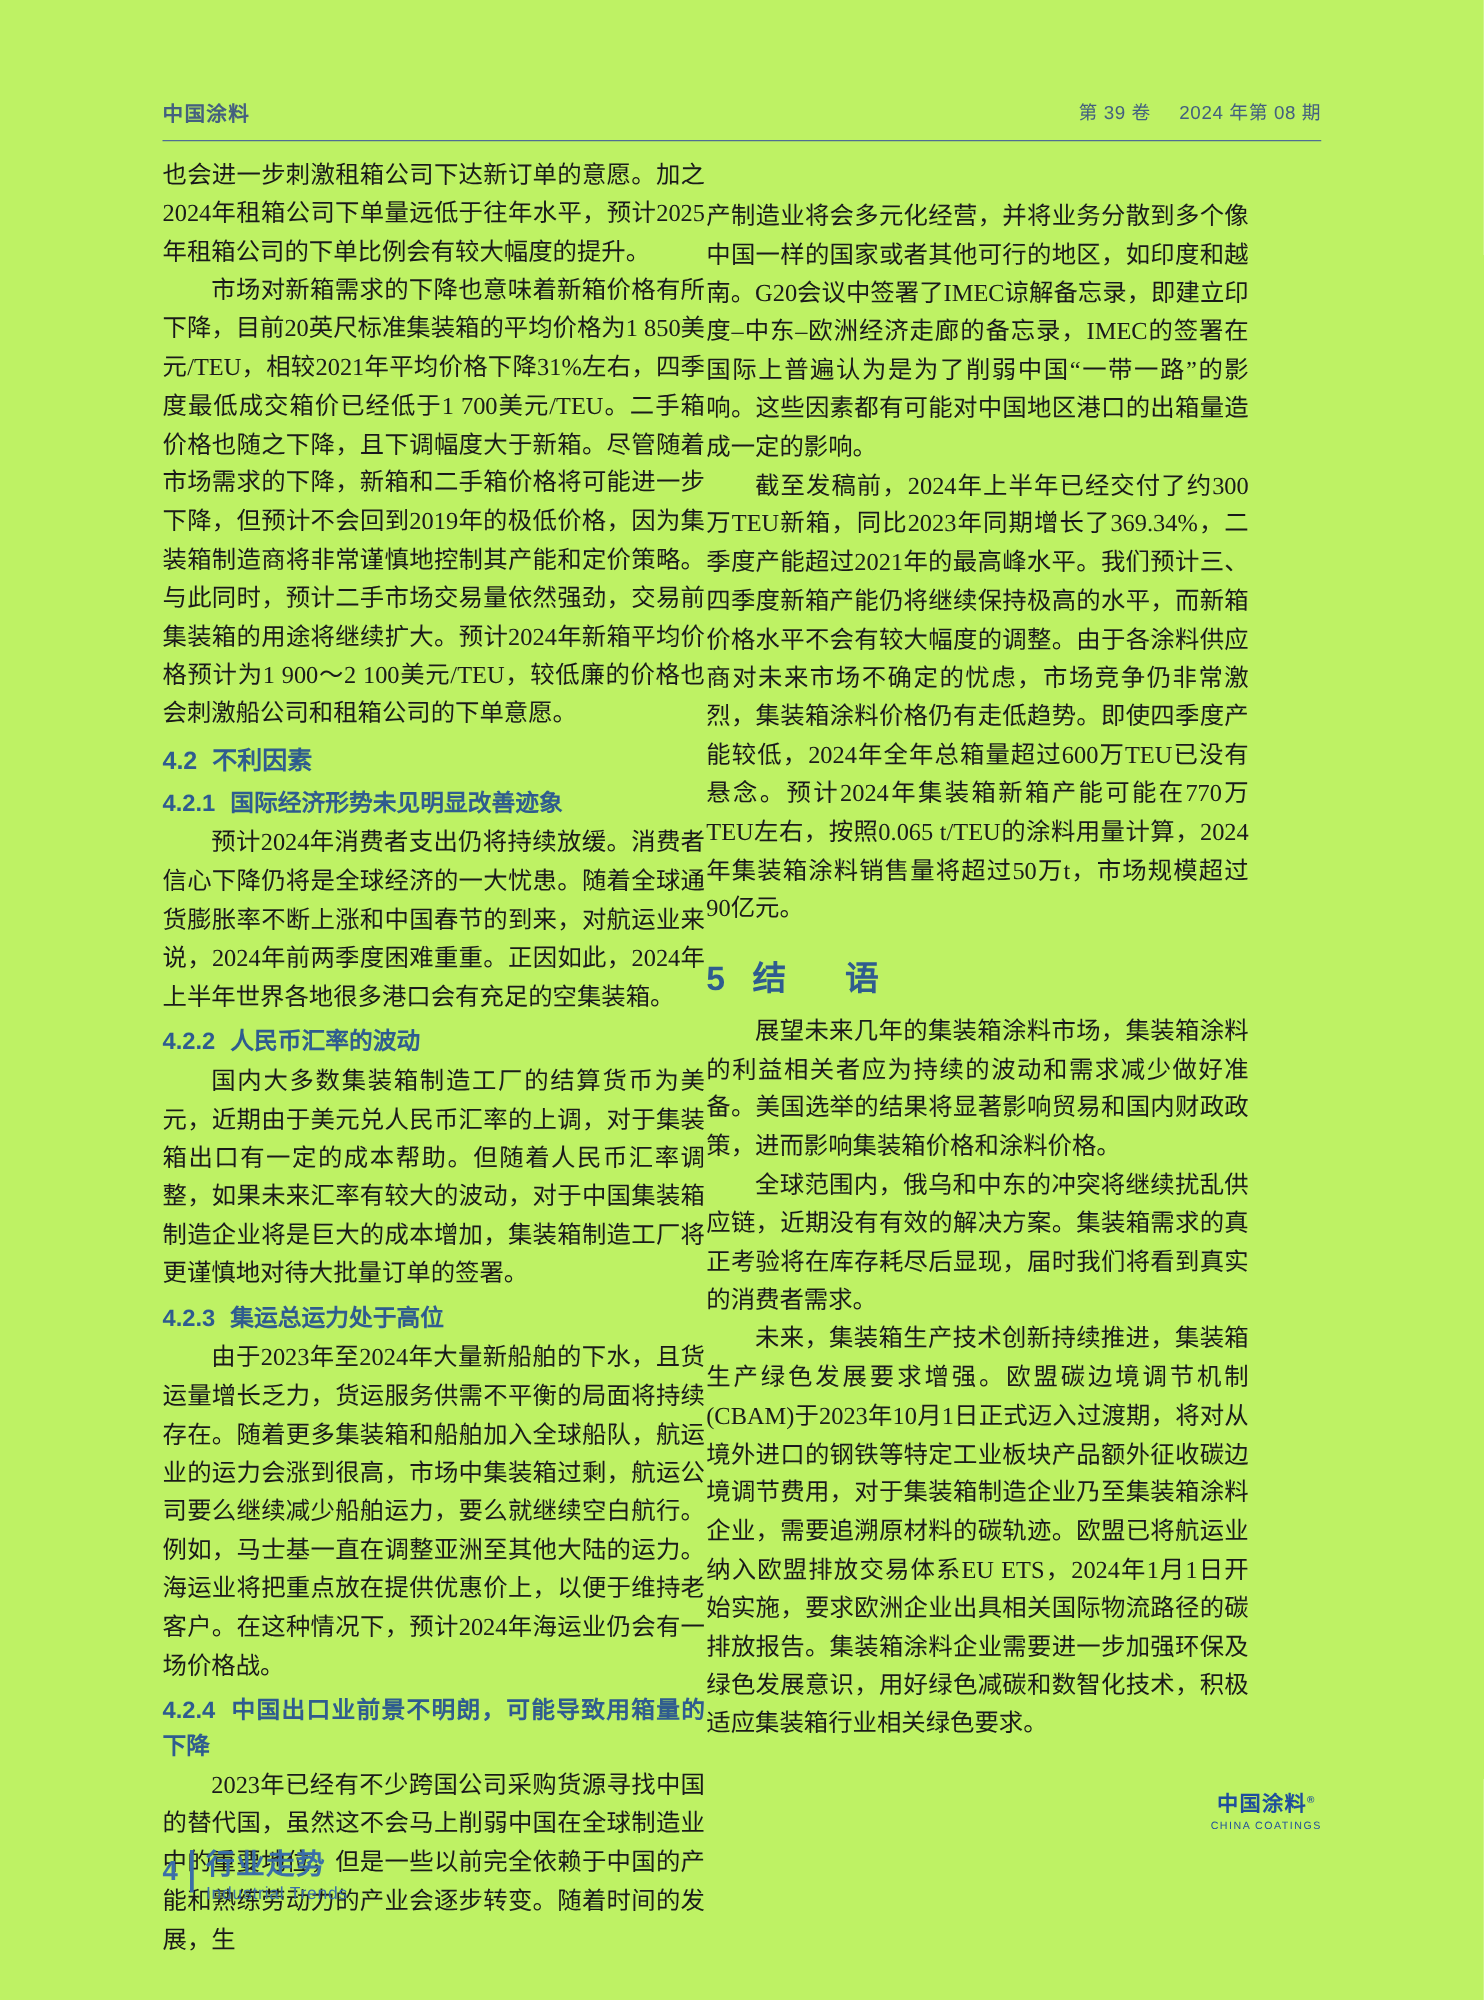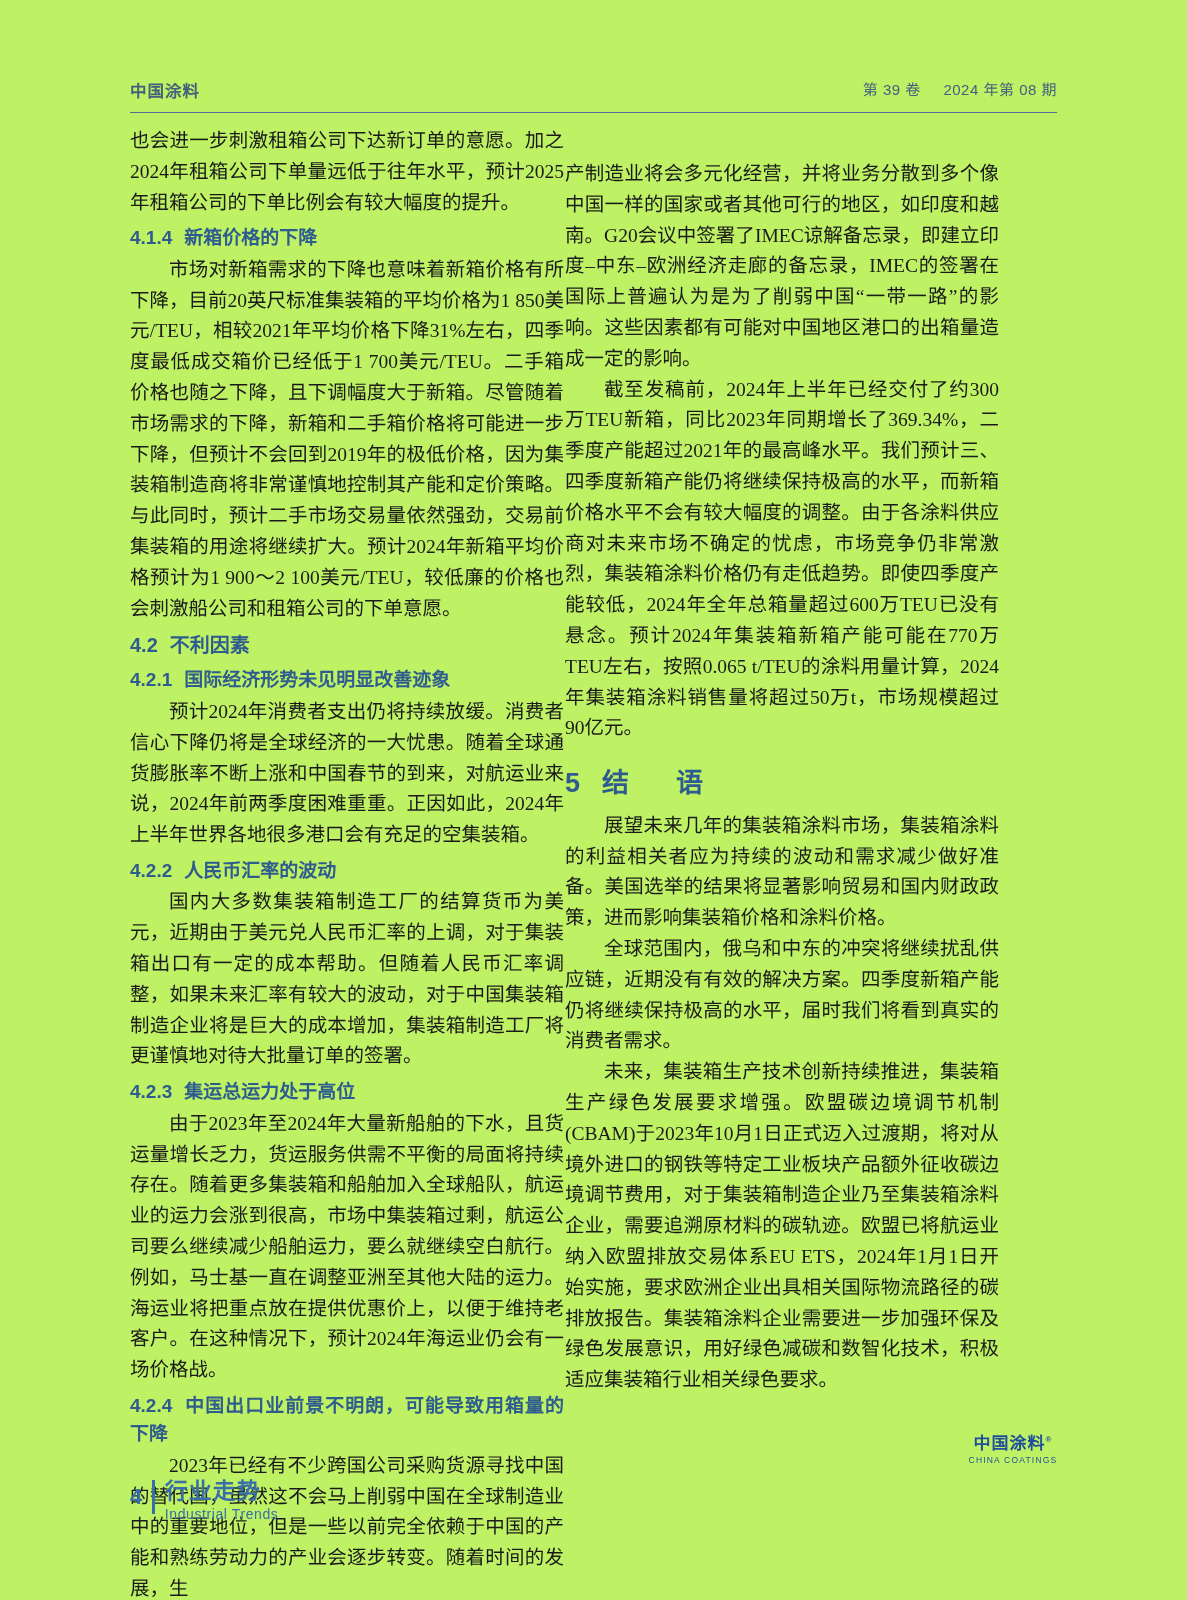--- a/index.html
+++ b/index.html
@@ -159,23 +159,20 @@
     <div class="header-left">中国涂料</div>
     <div class="header-right">
       <span>第 39 卷</span>
       <span>2024 年第 08 期</span>
     </div>
   </div>
 
   <div class="col col-left">
     <p class="para cont">也会进一步刺激租箱公司下达新订单的意愿。加之2024年租箱公司下单量远低于往年水平，预计2025年租箱公司的下单比例会有较大幅度的提升。</p>
 
-    <h3 class="sub">
-      <span class="num">4.1.4</span><span class="ttl">新箱价格的下降</span>
-    </h3>
 
     <p class="para">市场对新箱需求的下降也意味着新箱价格有所下降，目前20英尺标准集装箱的平均价格为1 850美元/TEU，相较2021年平均价格下降31%左右，四季度最低成交箱价已经低于1 700美元/TEU。二手箱价格也随之下降，且下调幅度大于新箱。尽管随着市场需求的下降，新箱和二手箱价格将可能进一步下降，但预计不会回到2019年的极低价格，因为集装箱制造商将非常谨慎地控制其产能和定价策略。与此同时，预计二手市场交易量依然强劲，交易前集装箱的用途将继续扩大。预计2024年新箱平均价格预计为1 900～2 100美元/TEU，较低廉的价格也会刺激船公司和租箱公司的下单意愿。</p>
 
     <h3 class="sub lvl2">
       <span class="num">4.2</span><span class="ttl">不利因素</span>
     </h3>
 
     <h3 class="sub">
       <span class="num">4.2.1</span><span class="ttl">国际经济形势未见明显改善迹象</span>
     </h3>
@@ -203,21 +200,21 @@
 
   <div class="col col-right">
     <p class="para cont">产制造业将会多元化经营，并将业务分散到多个像中国一样的国家或者其他可行的地区，如印度和越南。G20会议中签署了IMEC谅解备忘录，即建立印度–中东–欧洲经济走廊的备忘录，IMEC的签署在国际上普遍认为是为了削弱中国“一带一路”的影响。这些因素都有可能对中国地区港口的出箱量造成一定的影响。</p>
     <p class="para">截至发稿前，2024年上半年已经交付了约300万TEU新箱，同比2023年同期增长了369.34%，二季度产能超过2021年的最高峰水平。我们预计三、四季度新箱产能仍将继续保持极高的水平，而新箱价格水平不会有较大幅度的调整。由于各涂料供应商对未来市场不确定的忧虑，市场竞争仍非常激烈，集装箱涂料价格仍有走低趋势。即使四季度产能较低，2024年全年总箱量超过600万TEU已没有悬念。预计2024年集装箱新箱产能可能在770万TEU左右，按照0.065 t/TEU的涂料用量计算，2024年集装箱涂料销售量将超过50万t，市场规模超过90亿元。</p>
 
     <h2 class="section">
       <span class="snum">5</span><span class="stitle">结　语</span>
     </h2>
 
     <p class="para">展望未来几年的集装箱涂料市场，集装箱涂料的利益相关者应为持续的波动和需求减少做好准备。美国选举的结果将显著影响贸易和国内财政政策，进而影响集装箱价格和涂料价格。</p>
-    <p class="para">全球范围内，俄乌和中东的冲突将继续扰乱供应链，近期没有有效的解决方案。四季度新箱产能仍将继续保持极高的水平，届时我们将看到真实的消费者需求。</p>
+    <p class="para">全球范围内，俄乌和中东的冲突将继续扰乱供应链，近期没有有效的解决方案。集装箱需求的真正考验将在库存耗尽后显现，届时我们将看到真实的消费者需求。</p>
     <p class="para">未来，集装箱生产技术创新持续推进，集装箱生产绿色发展要求增强。欧盟碳边境调节机制(CBAM)于2023年10月1日正式迈入过渡期，将对从境外进口的钢铁等特定工业板块产品额外征收碳边境调节费用，对于集装箱制造企业乃至集装箱涂料企业，需要追溯原材料的碳轨迹。欧盟已将航运业纳入欧盟排放交易体系EU ETS，2024年1月1日开始实施，要求欧洲企业出具相关国际物流路径的碳排放报告。集装箱涂料企业需要进一步加强环保及绿色发展意识，用好绿色减碳和数智化技术，积极适应集装箱行业相关绿色要求。</p>
   </div>
 
   <div class="brand-logo">
     <div class="cn"><span>中国涂料</span><sup>®</sup></div>
     <div class="en">CHINA COATINGS</div>
   </div>
 
   <div class="footer">
     <div class="pagenum">4</div>

